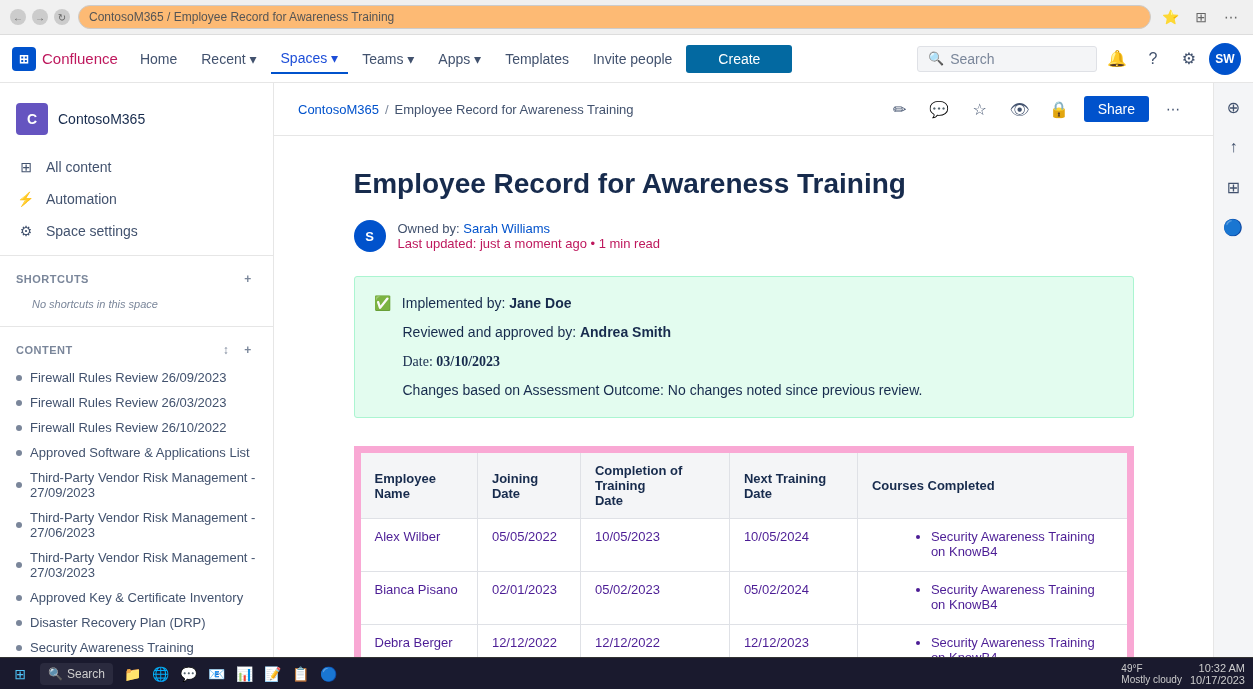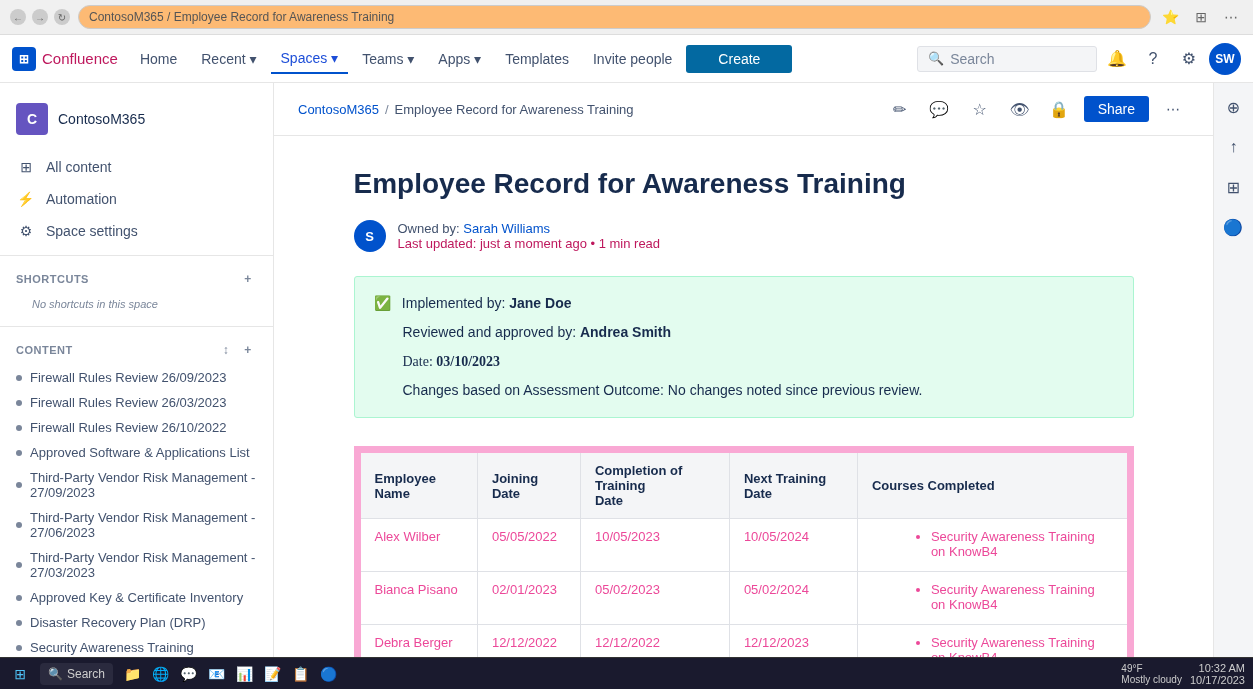--- a/index.html
+++ b/index.html
@@ -166,21 +166,21 @@
       border: 1px solid #dfe1e6;
       padding: 10px 14px;
       text-align: left;
       color: #172B4D;
       font-weight: 600;
       font-size: 13px;
     }
     .data-table td {
       border: 1px solid #dfe1e6;
       padding: 10px 14px;
-      color: #ec4899;
+      color: #4c1d95;
       vertical-align: top;
     }
     .bullet-list { list-style: disc; padding-left: 16px; }
     .bullet-list li { margin-bottom: 2px; margin-left: 43px; }
 
     
     .taskbar {
       height: 32px;
       background: #1a1a2e;
       display: flex;

